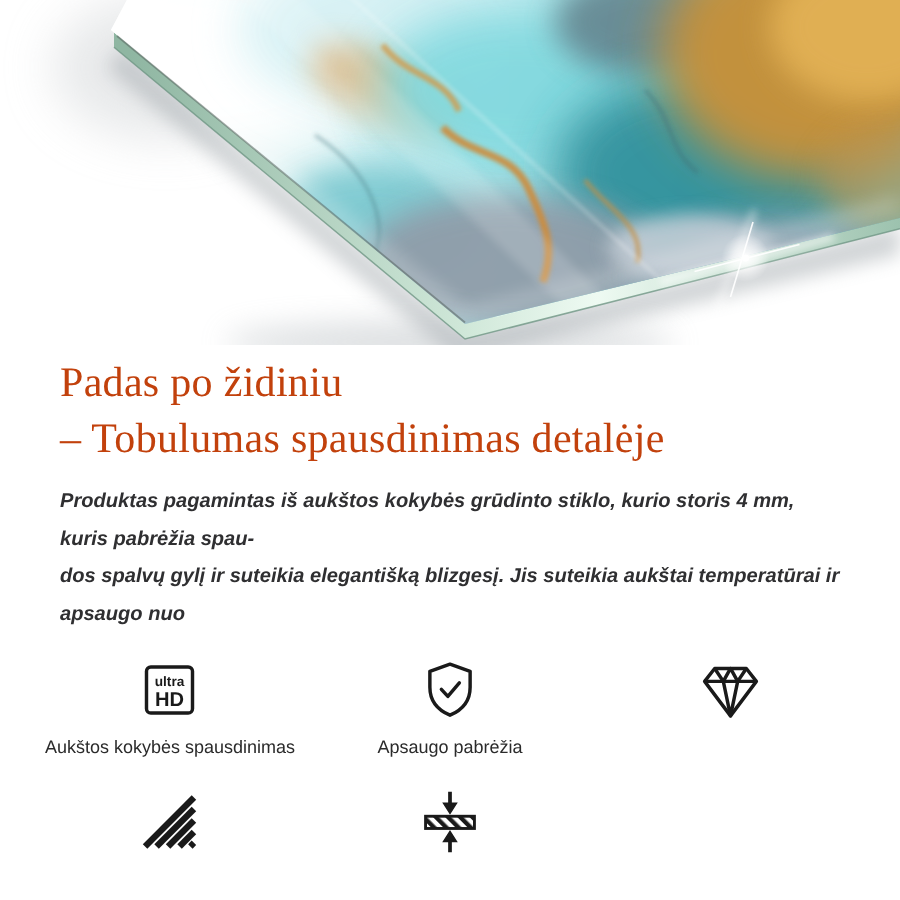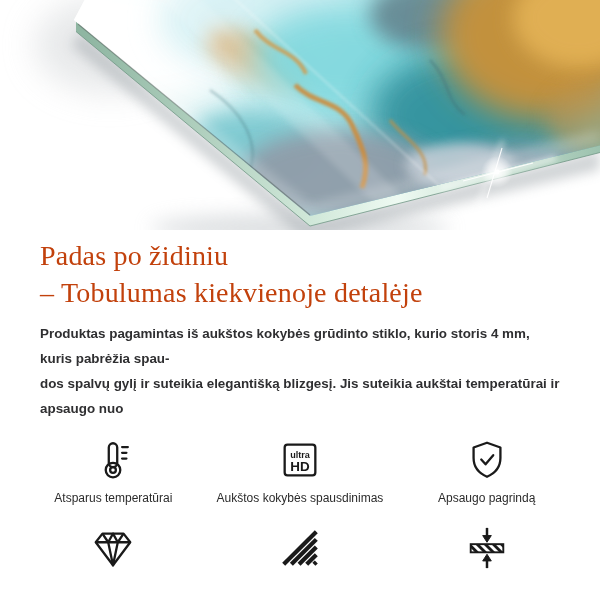--- a/index.html
+++ b/index.html
@@ -10,21 +10,21 @@
   }
   .hero{position:relative;width:600px;height:230px;background:#fff;}
   .hero svg{display:block;}
   .content{padding:0 40px;}
   .title{
     margin:7px 0 0;
     font-family:"Liberation Serif","DejaVu Serif",serif;
     font-weight:400;font-size:28px;line-height:37px;color:#c2410c;
     letter-spacing:.2px;
   }
-  .desc{margin:10px 0 12px;font-size:13.4px;line-height:25px;color:#2f2f31;font-weight:600;}
+  .desc{margin:10px 0 12px;font-size:13.4px;line-height:25px;color:#2f2f31;font-weight:600;font-style:italic;}
   .features{display:grid;grid-template-columns:1fr 1fr 1fr;row-gap:20px;margin:16px 20px 0;}
   .feature{display:flex;flex-direction:column;align-items:center;}
   .feature .iconbox{height:46px;display:flex;align-items:flex-end;}
   .feature .flabel{margin-top:8px;font-size:12px;color:#2b2b2b;line-height:14px;}
   .ic{stroke:#1a1a1a;fill:none;stroke-width:2.4;}
 </style>
 </head>
 <body>
 
 <div class="hero">
@@ -115,65 +115,50 @@
       <path d="M503,140 L478,206" stroke="#ffffff" stroke-width="2.2" filter="url(#f3)" opacity=".8" fill="none"></path>
       <path d="M463,181 L533,163 M502,148 L487,198" stroke="#ffffff" stroke-width="1.1" opacity=".9" fill="none"></path>
       <circle cx="497" cy="172" r="2.4" fill="#ffffff"></circle>
     </g>
   </svg>
 </div>
 
 <div class="content">
   <h1 class="title">
     <div>Padas po židiniu</div>
-    <div>– Tobulumas kiekvienoje detalėje</div>
+    <div>– Tobulumas spausdinimas detalėje</div>
   </h1>
   <div class="desc">
     <div>Produktas pagamintas iš aukštos kokybės grūdinto stiklo, kurio storis 4 mm, kuris pabrėžia spau-</div>
     <div>dos spalvų gylį ir suteikia elegantišką blizgesį. Jis suteikia aukštai temperatūrai ir apsaugo nuo</div>
   </div>
 </div>
 
 <div class="features">
 
-  <div class="feature">
-    <div class="iconbox">
-      <svg width="46" height="46" viewBox="0 0 48 48">
-        <circle class="ic" cx="24" cy="34.5" r="7.6"></circle>
-        <rect class="ic" x="19.6" y="6.5" width="8.8" height="25" rx="4.4" fill="#ffffff"></rect>
-        <circle class="ic" cx="24" cy="34.5" r="3" stroke-width="2.1"></circle>
-        <g class="ic" stroke-width="2.1" stroke-linecap="round">
-          <path d="M33.5,10.5 H39.5"></path>
-          <path d="M33.5,16.5 H38"></path>
-          <path d="M33.5,22.5 H38"></path>
-        </g>
-      </svg>
-    </div>
-    <div class="flabel">Atsparus temperatūrai</div>
-  </div>
 
   <div class="feature">
     <div class="iconbox">
       <svg width="46" height="46" viewBox="0 0 48 48">
         <rect class="ic" x="8" y="8" width="32" height="32" rx="3" stroke-width="2.6"></rect>
         <text x="24" y="21.5" text-anchor="middle" font-family="Liberation Sans, sans-serif" font-size="9.5" font-weight="bold" fill="#1a1a1a">ultra</text>
         <text x="24" y="35" text-anchor="middle" font-family="Liberation Sans, sans-serif" font-size="14" font-weight="bold" fill="#1a1a1a">HD</text>
       </svg>
     </div>
     <div class="flabel">Aukštos kokybės spausdinimas</div>
   </div>
 
   <div class="feature">
     <div class="iconbox">
       <svg width="46" height="46" viewBox="0 0 48 48">
         <path class="ic" stroke-width="2.6" stroke-linejoin="round" d="M24,6 L38,11 V22 C38,32.5 31,38.5 24,41.5 C17,38.5 10,32.5 10,22 V11 Z"></path>
         <path class="ic" stroke-width="2.6" stroke-linecap="round" stroke-linejoin="round" d="M18,23.5 L22.5,28.5 L30.5,19"></path>
       </svg>
     </div>
-    <div class="flabel">Apsaugo pagrindą</div>
+    <div class="flabel">Apsaugo pabrėžia</div>
   </div>
 
   <div class="feature">
     <div class="iconbox">
       <svg width="46" height="46" viewBox="0 0 48 48">
         <g class="ic" stroke-width="2.1" stroke-linejoin="round">
           <path d="M13,9 L35,9 L42,18 L24,42 L6,18 Z"></path>
           <path d="M6,18 H42"></path>
           <path d="M13,9 L19,18 L24,42 L29,18 L35,9"></path>
           <path d="M19,18 L24,9 L29,18"></path>

